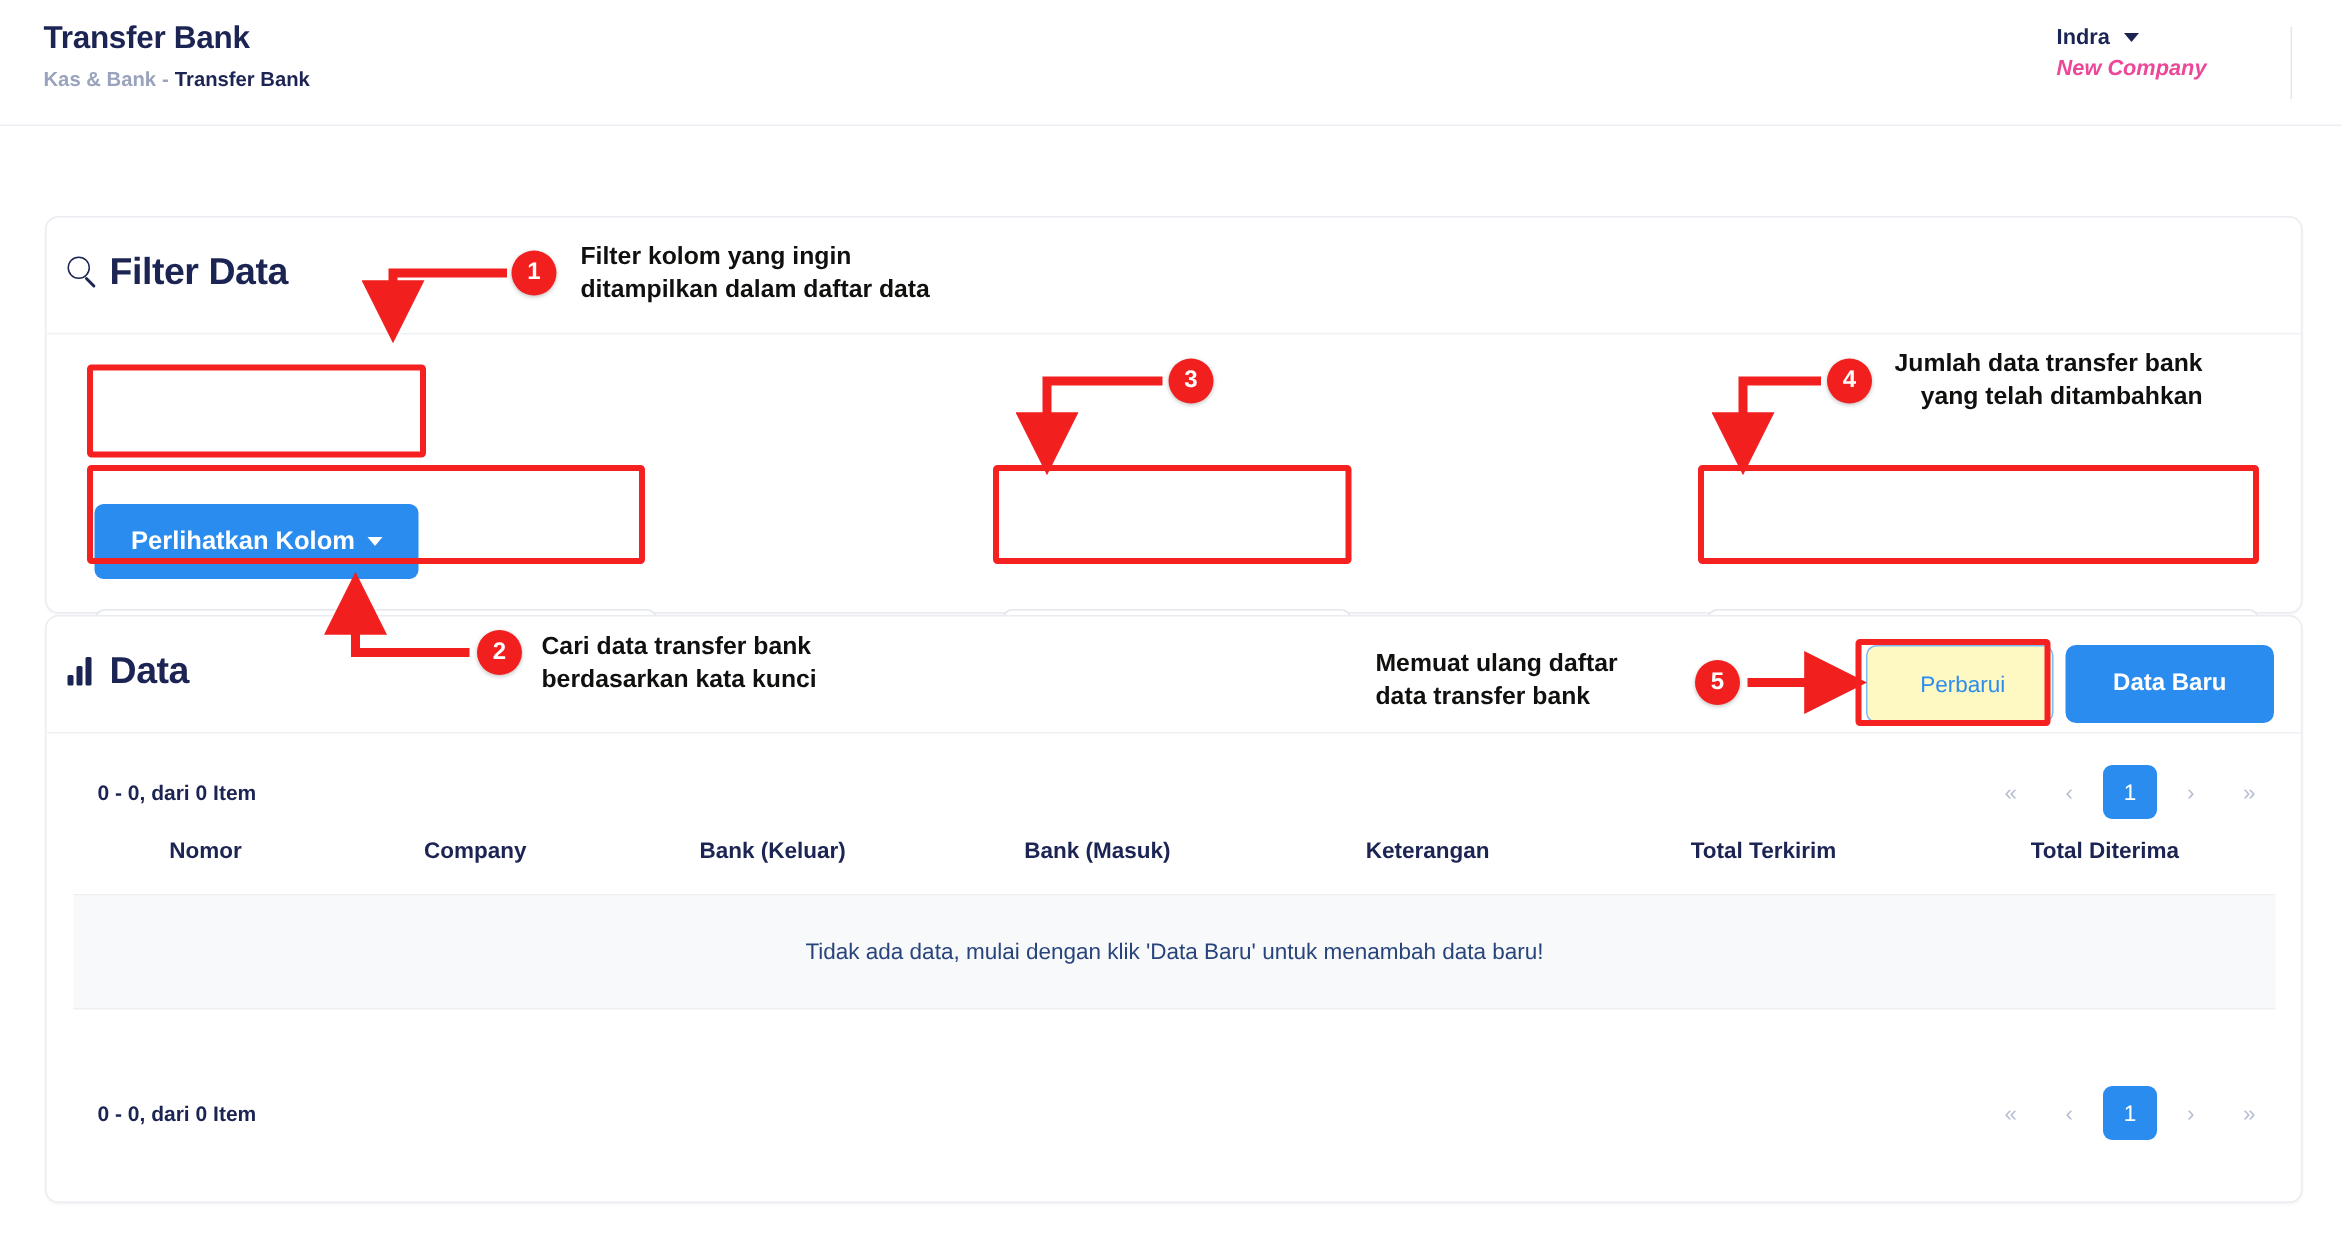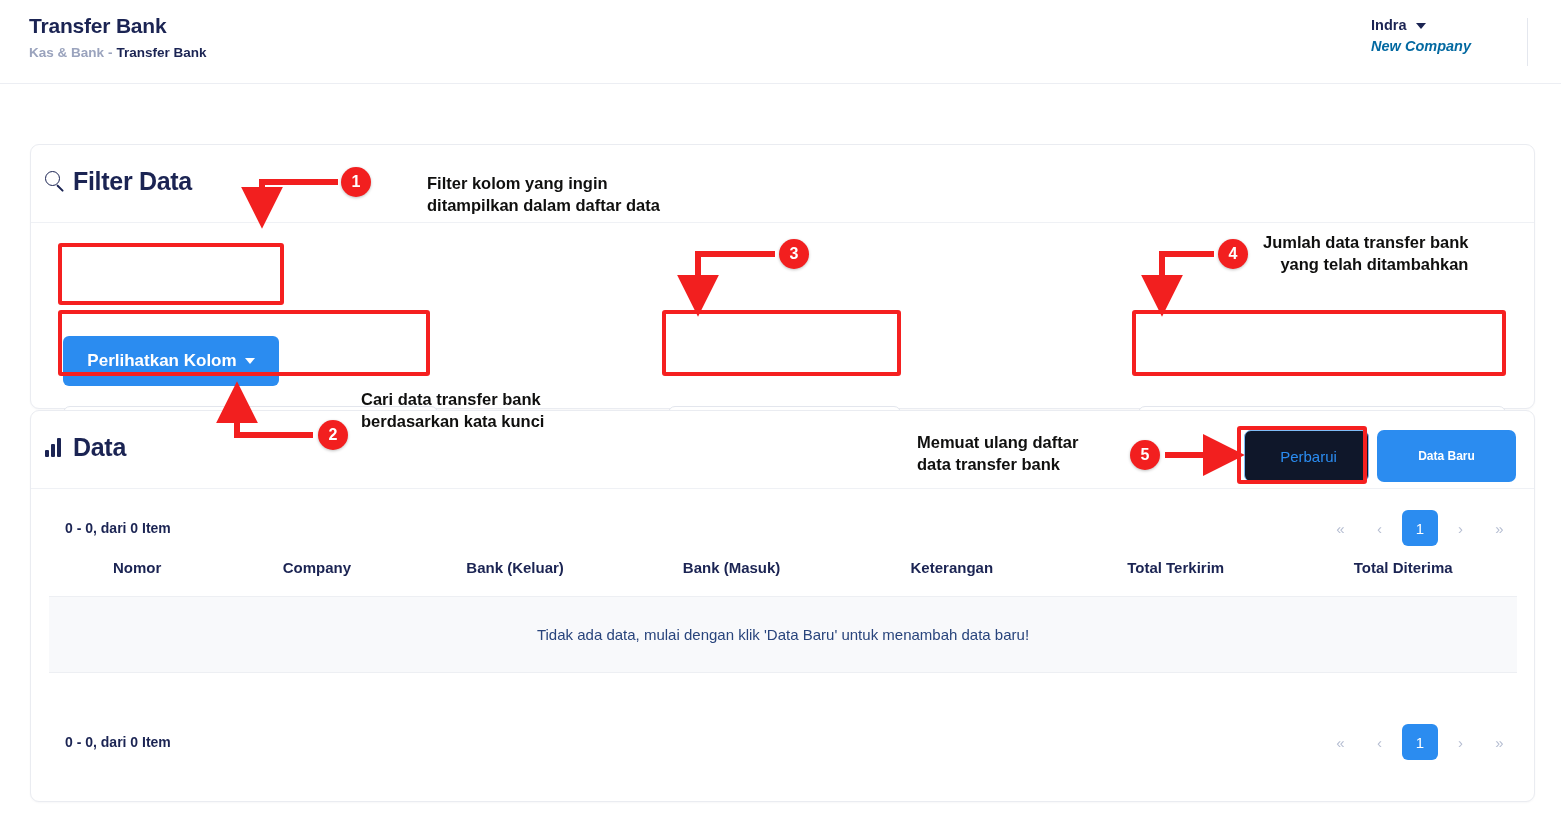--- a/index.html
+++ b/index.html
@@ -40,21 +40,21 @@
   .user-name{
     font-size:14.5px; font-weight:bold; color:#1b2453; line-height:18px;
     white-space:nowrap;
   }
   .caret-down{
     display:inline-block; margin-left:5px;
     width:0;height:0;border-left:5px solid transparent;border-right:5px solid transparent;
     border-top:6px solid #1b2453; vertical-align:middle;
   }
   .user-company{
-    font-size:14.5px; font-weight:bold; font-style:italic; color:#0369a1;
+    font-size:14.5px; font-weight:bold; font-style:italic; color:#ec4899;
     line-height:20px; white-space:nowrap; margin-top:2px;
   }
   .header-divider{
     position:absolute; right:33px; top:18px; width:1px; height:48px;
     background:#e4e7ee;
   }
 
   
   .card{
     position:absolute;
@@ -144,27 +144,27 @@
     transform:rotate(45deg); margin-top:-5px; margin-right:4px;
   }
   #count-field{
     left:1107px; top:183px; width:368px; padding:0 16px;
     color:#3e4a6b;
   }
 
   
   .data-actions{ position:absolute; right:18px; top:19px; display:flex; gap:8px; }
   #perbarui-btn{
-    width:125px;height:52px; background:#0f172a; color:#2b8cf0;
+    width:125px;height:52px; background:#fef9c3; color:#2b8cf0;
     border:1px solid #7fbcf7; border-radius:7px;
     font-size:15px; font-weight:normal;padding-left:10px;
   }
   #data-baru-btn{
     width:139px;height:52px; background:#2b8cf0; color:#ffffff;
-    border-radius:7px; font-size:12px; font-weight:bold;
+    border-radius:7px; font-size:16px; font-weight:bold;
   }
 
   .table-wrap{ position:relative; height:312px; }
 
   .pager-row{
     position:absolute; left:0; right:0; height:46px;
     display:flex; align-items:center; justify-content:space-between;
     padding:0 18px 0 34px;
   }
   #pager-row-top{ top:16px; }
@@ -346,22 +346,22 @@
   <div class="hl" style="left:662px; top:310px; width:239px; height:66px;"></div>
   <div class="hl" style="left:1132px;top:310px; width:374px; height:66px;"></div>
   <div class="hl" style="left:1237px;top:426px; width:130px; height:58px;"></div>
 
   <div class="badge" style="left:341px;  top:167px;">1</div>
   <div class="badge" style="left:318px;  top:420px;">2</div>
   <div class="badge" style="left:779px;  top:239px;">3</div>
   <div class="badge" style="left:1218px; top:239px;">4</div>
   <div class="badge" style="left:1130px; top:440px;">5</div>
 
-  <div class="note" style="left:387px;  top:172px;margin-left:40px;">Filter kolom yang ingin
+  <div class="note" style="left:387px;  top:160px;">Filter kolom yang ingin
 ditampilkan dalam daftar data</div>
-  <div class="note" style="left:361px;  top:388px;">Cari data transfer bank
+  <div class="note" style="left:361px;  top:420px;">Cari data transfer bank
 berdasarkan kata kunci</div>
   <div class="note" style="left:1263px; top:231px;text-align:right;">Jumlah data transfer bank
 yang telah ditambahkan</div>
   <div class="note right" style="left:917px; top:431px;">Memuat ulang daftar
 data transfer bank</div>
 
 </div>
 
 </body></html>

